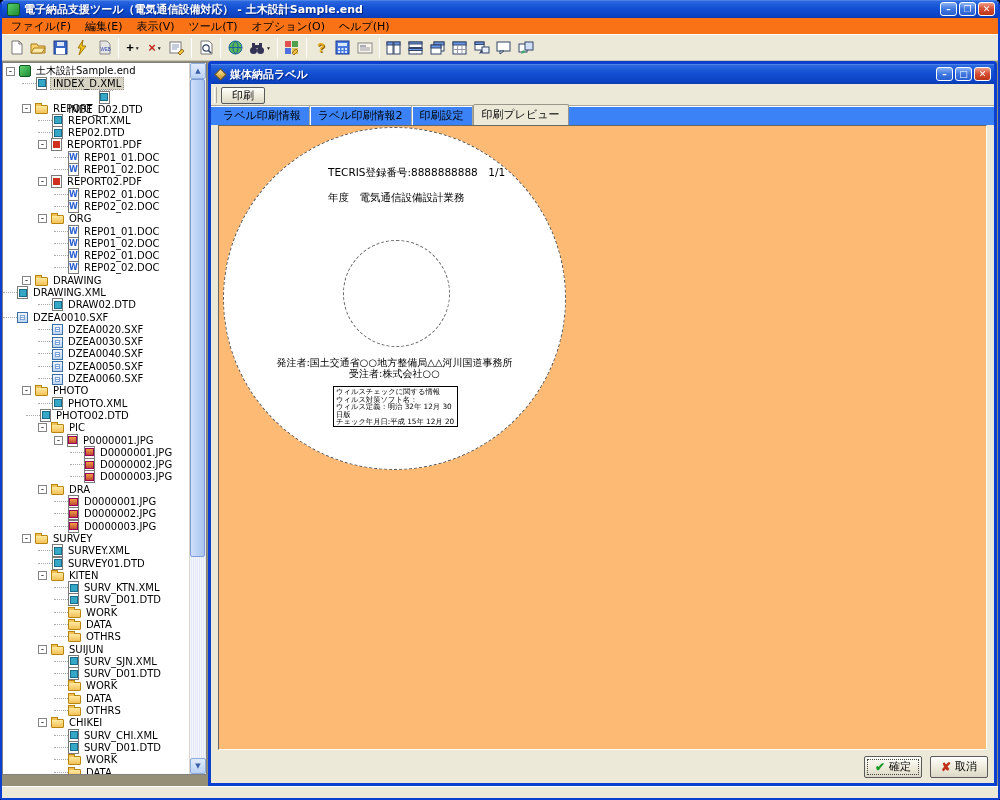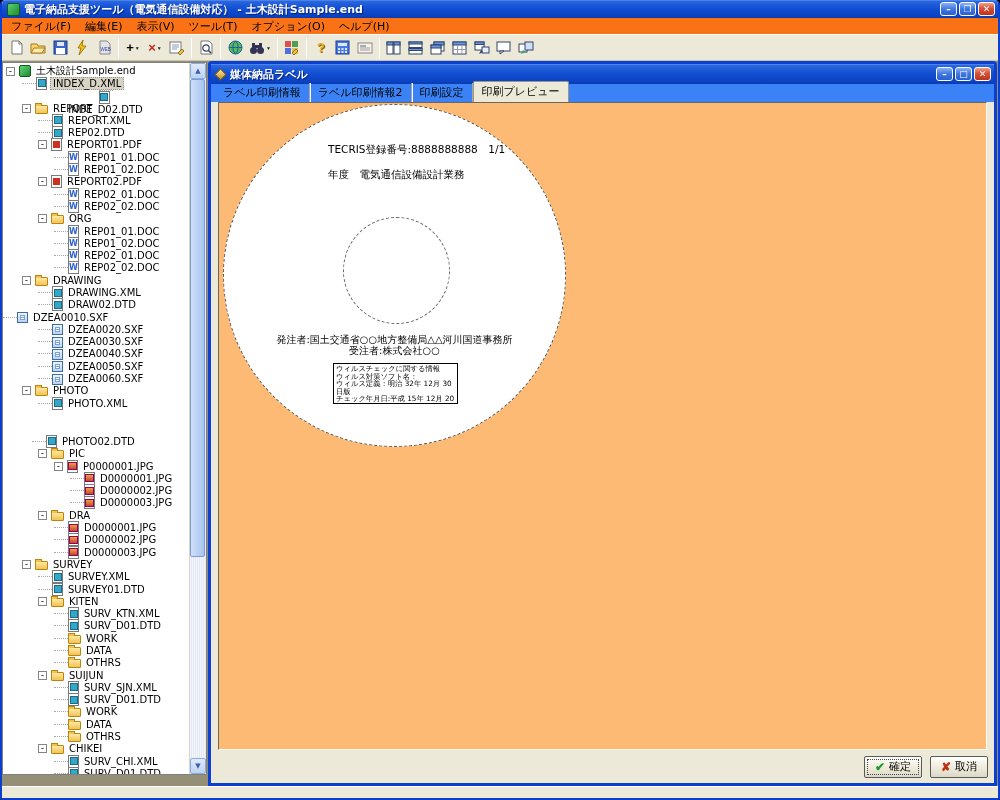--- a/index.html
+++ b/index.html
@@ -437,21 +437,21 @@
           <div class="trow" style="padding-left: 51px;">
             <span class="stub"></span>
             <span class="ti tpage ti-doc"></span>
             <span class="tlabel">REP02_02.DOC</span>
           </div>
           <div class="trow" style="padding-left: 19px;">
             <span class="expbox">-</span>
             <span class="ti ti-folder"></span>
             <span class="tlabel">DRAWING</span>
           </div>
-          <div class="trow" style="padding-left: 35px;">
+          <div class="trow" style="">
             <span class="stub"></span>
             <span class="ti tpage ti-xml"></span>
             <span class="tlabel">DRAWING.XML</span>
           </div>
           <div class="trow" style="padding-left: 35px;">
             <span class="stub"></span>
             <span class="ti tpage ti-dtd"></span>
             <span class="tlabel">DRAW02.DTD</span>
           </div>
           <div class="trow" style="">
@@ -487,21 +487,21 @@
           <div class="trow" style="padding-left: 19px;">
             <span class="expbox">-</span>
             <span class="ti ti-folder"></span>
             <span class="tlabel">PHOTO</span>
           </div>
           <div class="trow" style="padding-left: 35px;">
             <span class="stub"></span>
             <span class="ti tpage ti-xml"></span>
             <span class="tlabel">PHOTO.XML</span>
           </div>
-          <div class="trow" style="padding-left: 29px; margin-top: 26px;">
+          <div class="trow" style="padding-left: 23px;">
             <span class="stub"></span>
             <span class="ti tpage ti-dtd"></span>
             <span class="tlabel">PHOTO02.DTD</span>
           </div>
           <div class="trow" style="padding-left: 35px;">
             <span class="expbox">-</span>
             <span class="ti ti-folder"></span>
             <span class="tlabel">PIC</span>
           </div>
           <div class="trow" style="padding-left: 51px;">
@@ -658,20 +658,24 @@
       <div class="dlg-titlebar">
         <span class="gem"></span>
         <span class="title-text">媒体納品ラベル</span>
         <span class="winbtns">
           <span class="wbtn">–</span>
           <span class="wbtn">□</span>
           <span class="wbtn close">✕</span>
         </span>
       </div>
 
+      <div class="dlg-toolbar">
+        <span class="grip"></span>
+        <button class="xpbtn">印刷</button>
+      </div>
 
       <div class="dlg-tabs" id="tabs">
           <span class="tab">ラベル印刷情報</span>
           <span class="tab">ラベル印刷情報2</span>
           <span class="tab">印刷設定</span>
           <span class="tab active">印刷プレビュー</span>
         </div>
 
       <div class="preview">
         <div class="cd">

